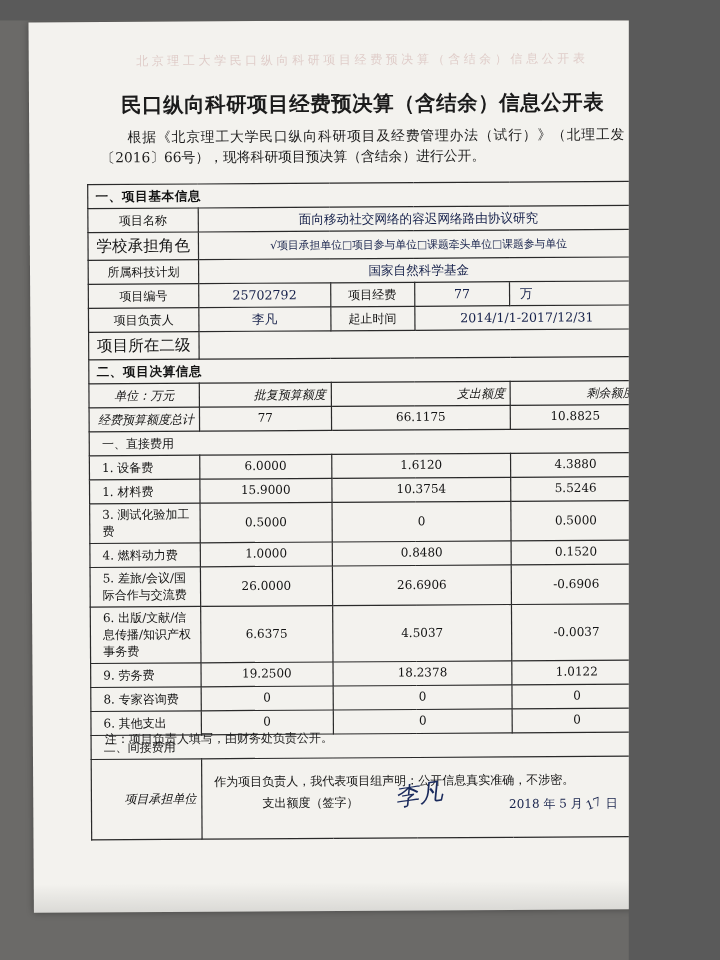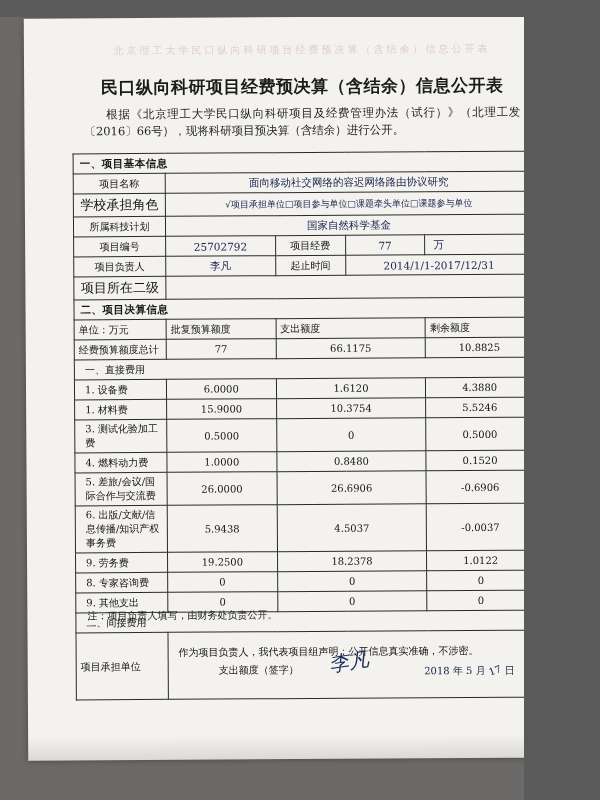--- a/index.html
+++ b/index.html
@@ -88,21 +88,21 @@
     vertical-align: middle;
   }
   .sec {
     font-weight: bold;
     font-size: 10.5px;
     padding-left: 6px !important;
     letter-spacing: .5px;
   }
   .lbl { text-align: center; white-space: nowrap; }
   .lbl-left { text-align: left; padding-left: 10px !important; }
-  .ctr { text-align: left; }
+  .ctr { text-align: right; font-style: italic; }
   .hand {
     font-family: "DejaVu Serif", "Liberation Serif", serif;
     color: #15204a;
     font-size: 10.5px;
     text-align: center;
   }
   .num { text-align: center; font-size: 10px; }
   .statement-box {
     height: 60px;
     vertical-align: top;
@@ -124,21 +124,21 @@
   .note {
     position: absolute;
     top: 591px;
     left: 60px;
     font-size: 10px;
     color: #1d1d1d;
     font-family: "DejaVu Serif", "Liberation Serif", serif;
   }
   .vlabel { font-size: 13px; font-family: Liberation Serif, serif; }
   .tiny { font-size: 9px; }
-  .unit-cell { text-align: left; white-space: nowrap; }
+  .unit-cell { text-align: center; white-space: nowrap; font-style: italic; }
   .slash {
     display: inline-block;
     transform: rotate(-20deg);
     color: #15204a;
   }
 </style>
 </head>
 <body>
 
 <div id="page">
@@ -246,38 +246,38 @@
         <td class="num">0.1520</td>
       </tr>
       <tr>
         <td class="lbl-left" style="height:26px">5. 差旅/会议/国际合作与交流费</td>
         <td class="num">26.0000</td>
         <td class="num" colspan="2">26.6906</td>
         <td class="num">-0.6906</td>
       </tr>
       <tr>
         <td class="lbl-left" style="height:28px">6. 出版/文献/信息传播/知识产权事务费</td>
-        <td class="num">5.9438</td>
+        <td class="num">6.6375</td>
         <td class="num" colspan="2">4.5037</td>
         <td class="num">-0.0037</td>
       </tr>
       <tr>
         <td class="lbl-left">9. 劳务费</td>
         <td class="num">19.2500</td>
         <td class="num" colspan="2">18.2378</td>
         <td class="num">1.0122</td>
       </tr>
       <tr>
         <td class="lbl-left">8. 专家咨询费</td>
         <td class="num">0</td>
         <td class="num" colspan="2">0</td>
         <td class="num">0</td>
       </tr>
       <tr>
-        <td class="lbl-left">9. 其他支出</td>
+        <td class="lbl-left">6. 其他支出</td>
         <td class="num">0</td>
         <td class="num" colspan="2">0</td>
         <td class="num">0</td>
       </tr>
 
       <tr>
         <td class="lbl-left" colspan="5">二、间接费用</td>
       </tr>
 
       <tr>

